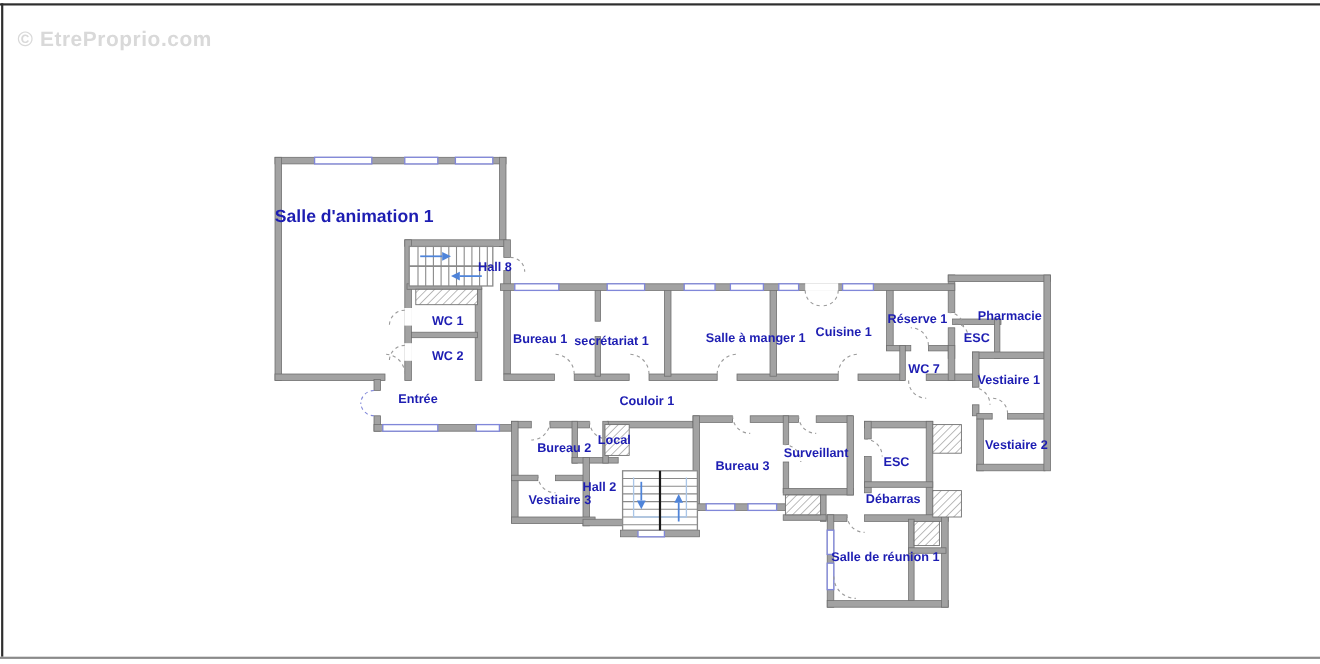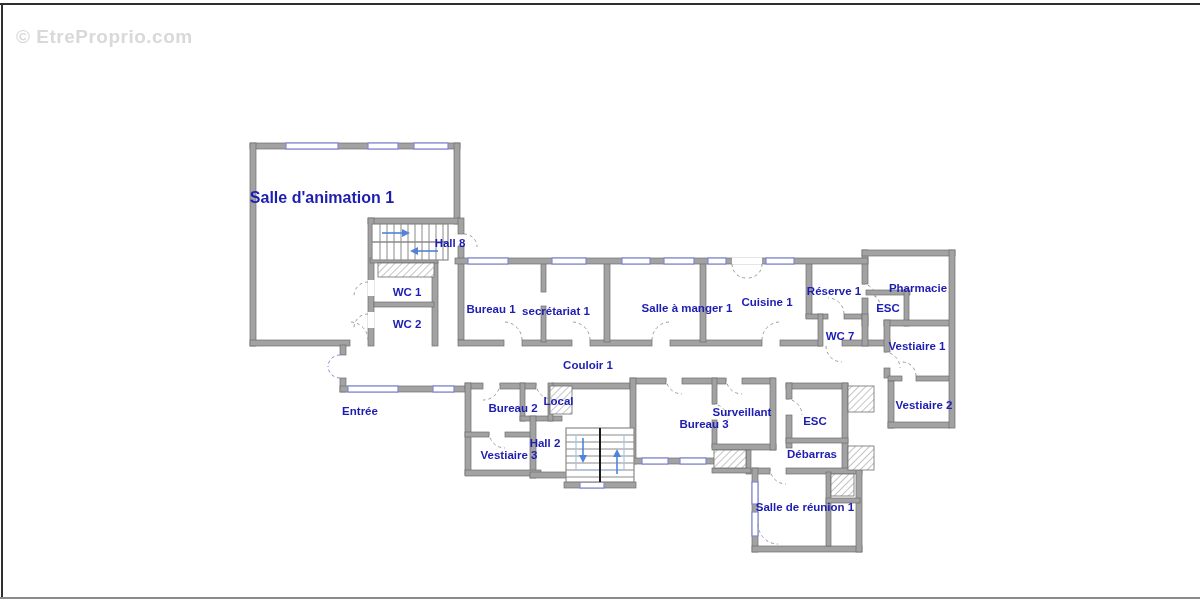--- a/index.html
+++ b/index.html
@@ -255,36 +255,36 @@
       <path class="door" d="M 732 264 A 14 14 0 0 0 746 278"></path>
       <path class="door" d="M 762 264 A 14 14 0 0 1 748 278"></path>
     </g>
   </svg>
 
   <div id="label-layer">
       <div class="room-label" style="left: 322px; top: 198px; font-size: 16px;">Salle d'animation 1</div>
       <div class="room-label" style="left: 450px; top: 243px;">Hall 8</div>
       <div class="room-label" style="left: 407px; top: 292px;">WC 1</div>
       <div class="room-label" style="left: 407px; top: 324px;">WC 2</div>
-      <div class="room-label" style="left: 360px; top: 363px; margin-top: 48px;">Entrée</div>
+      <div class="room-label" style="left: 380px; top: 363px;">Entrée</div>
       <div class="room-label" style="left: 491px; top: 309px;">Bureau 1</div>
       <div class="room-label" style="left: 556px; top: 311px;">secrétariat 1</div>
       <div class="room-label" style="left: 660px; top: 308px; margin-left: 27px;">Salle à manger 1</div>
       <div class="room-label" style="left: 767px; top: 302px;">Cuisine 1</div>
       <div class="room-label" style="left: 834px; top: 291px;">Réserve 1</div>
       <div class="room-label" style="left: 918px; top: 288px;">Pharmacie</div>
       <div class="room-label" style="left: 888px; top: 308px;">ESC</div>
       <div class="room-label" style="left: 840px; top: 336px;">WC 7</div>
       <div class="room-label" style="left: 917px; top: 346px;">Vestiaire 1</div>
       <div class="room-label" style="left: 924px; top: 405px;">Vestiaire 2</div>
       <div class="room-label" style="left: 588px; top: 365px;">Couloir 1</div>
       <div class="room-label" style="left: 497px; top: 408px; margin-left: 16px;">Bureau 2</div>
       <div class="room-label" style="left: 535px; top: 401px; padding-left: 47px;">Local</div>
       <div class="room-label" style="left: 545px; top: 443px;">Hall 2</div>
       <div class="room-label" style="left: 509px; top: 455px;">Vestiaire 3</div>
-      <div class="room-label" style="left: 675px; top: 424px; margin-left: 29px;">Bureau 3</div>
+      <div class="room-label" style="left: 675px; top: 424px;">Bureau 3</div>
       <div class="room-label" style="left: 742px; top: 412px;">Surveillant</div>
       <div class="room-label" style="left: 815px; top: 421px;">ESC</div>
       <div class="room-label" style="left: 812px; top: 454px;">Débarras</div>
       <div class="room-label" style="left: 805px; top: 507px;">Salle de réunion 1</div>
     </div>
 
 </div>
 
 </body></html>

